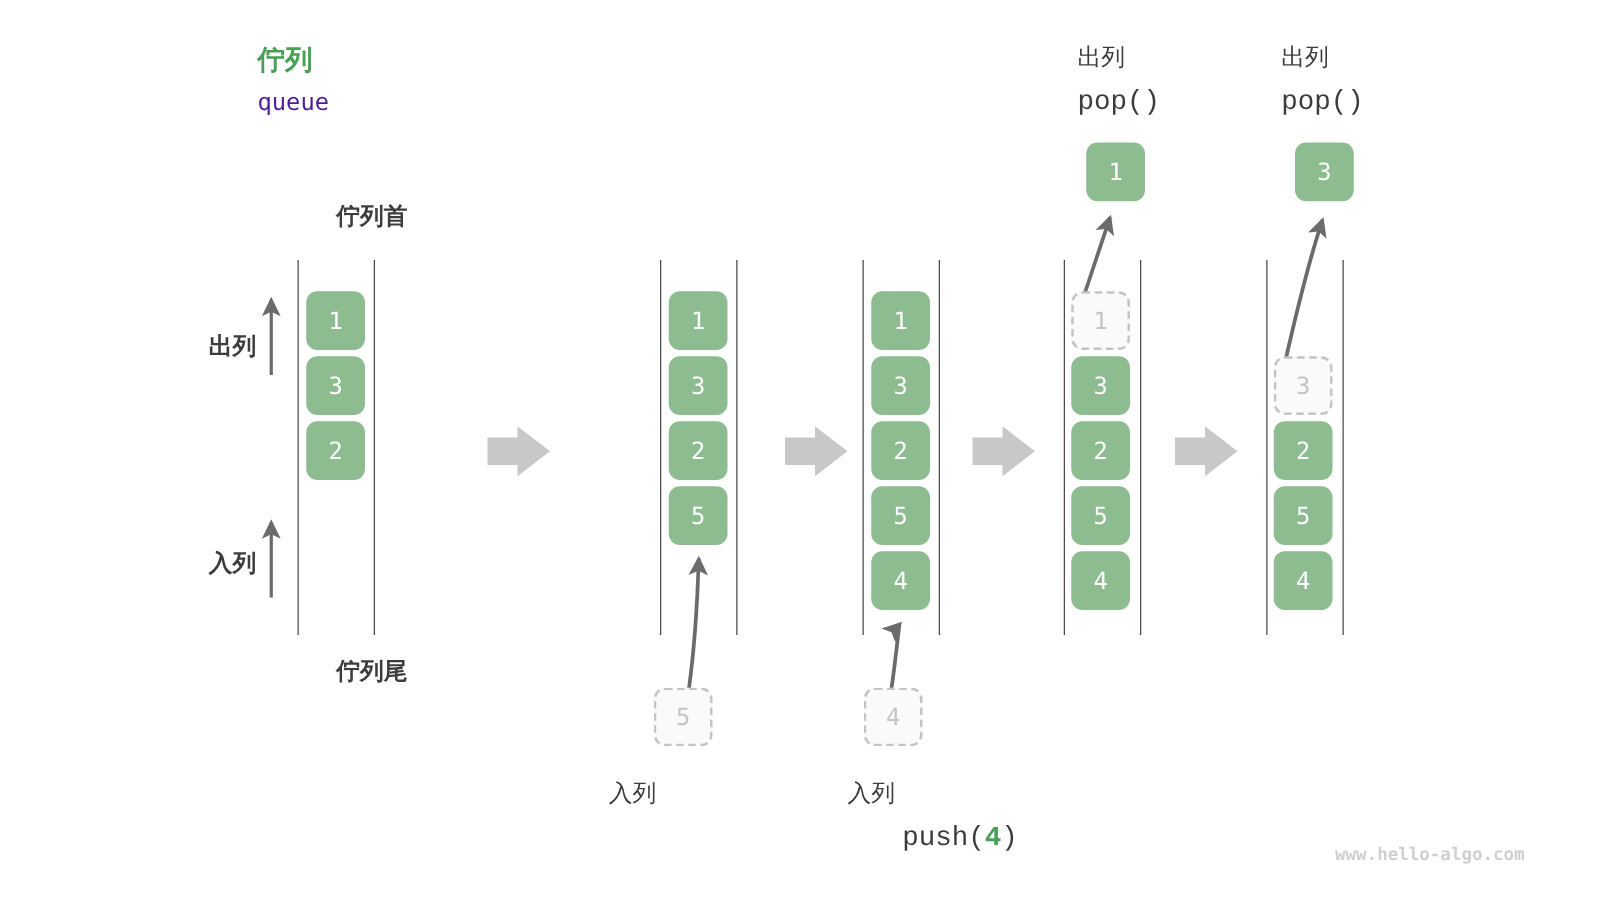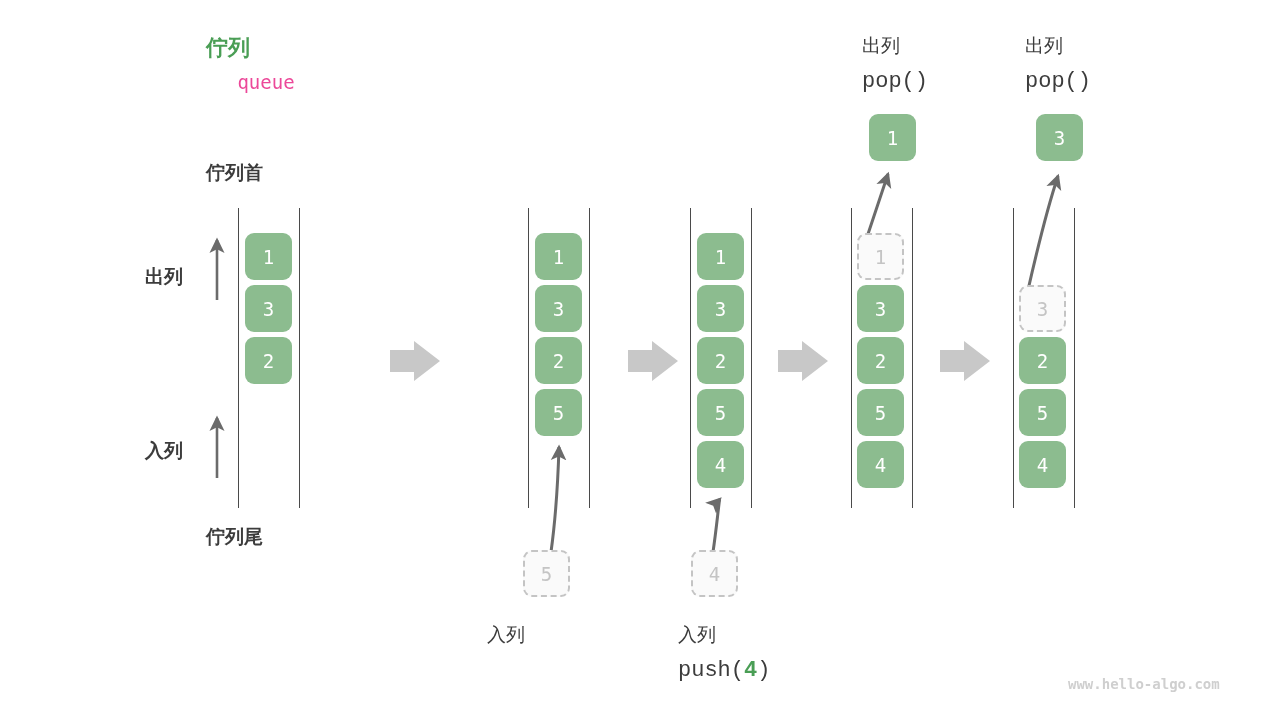--- a/index.html
+++ b/index.html
@@ -23,31 +23,31 @@
     position: absolute;
     font-size: 22px;
     font-weight: bold;
     color: #4a9e55;
     white-space: nowrap;
   }
   .title-en {
     position: absolute;
     font-size: 19px;
     font-family: "DejaVu Sans Mono", "Liberation Mono", monospace;
-    color: #ec4899;
-    text-align: center;
+    color: #4c1d95;
+    text-align: left;
     white-space: nowrap;
   }
   .side-label {
     position: absolute;
     font-size: 19px;
     font-weight: bold;
     color: #3c3c3c;
     white-space: nowrap;
-    text-align: left;
+    text-align: right;
   }
   .op-label-cn {
     position: absolute;
     font-size: 19px;
     color: #3c3c3c;
     white-space: nowrap;
     text-align: center;
   }
   .op-label-code {
     position: absolute;
@@ -184,21 +184,21 @@
 
   <div class="rail" style="left:690px; top:208px; height:300px;"></div>
   <div class="rail" style="left:751px; top:208px; height:300px;"></div>
   <div class="node" style="left:697px; top:233px;">1</div>
   <div class="node" style="left:697px; top:285px;">3</div>
   <div class="node" style="left:697px; top:337px;">2</div>
   <div class="node" style="left:697px; top:389px;">5</div>
   <div class="node" style="left:697px; top:441px;">4</div>
   <div class="node ghost" style="left:691px; top:550px;">4</div>
   <div class="op-label-cn" style="left:678px; top:622px; width:150px; text-align:left;">入列</div>
-  <div class="op-label-code" style="left:678px; top:658px; width:180px; text-align:left;">
+  <div class="op-label-code" style="left:678px; top:658px; width:180px; text-align:center;">
     <span>push(</span><span class="hl">4</span><span>)</span>
   </div>
 
   <div class="rail" style="left:851px; top:208px; height:300px;"></div>
   <div class="rail" style="left:912px; top:208px; height:300px;"></div>
   <div class="node ghost" style="left:857px; top:233px;">1</div>
   <div class="node" style="left:857px; top:285px;">3</div>
   <div class="node" style="left:857px; top:337px;">2</div>
   <div class="node" style="left:857px; top:389px;">5</div>
   <div class="node" style="left:857px; top:441px;">4</div>

